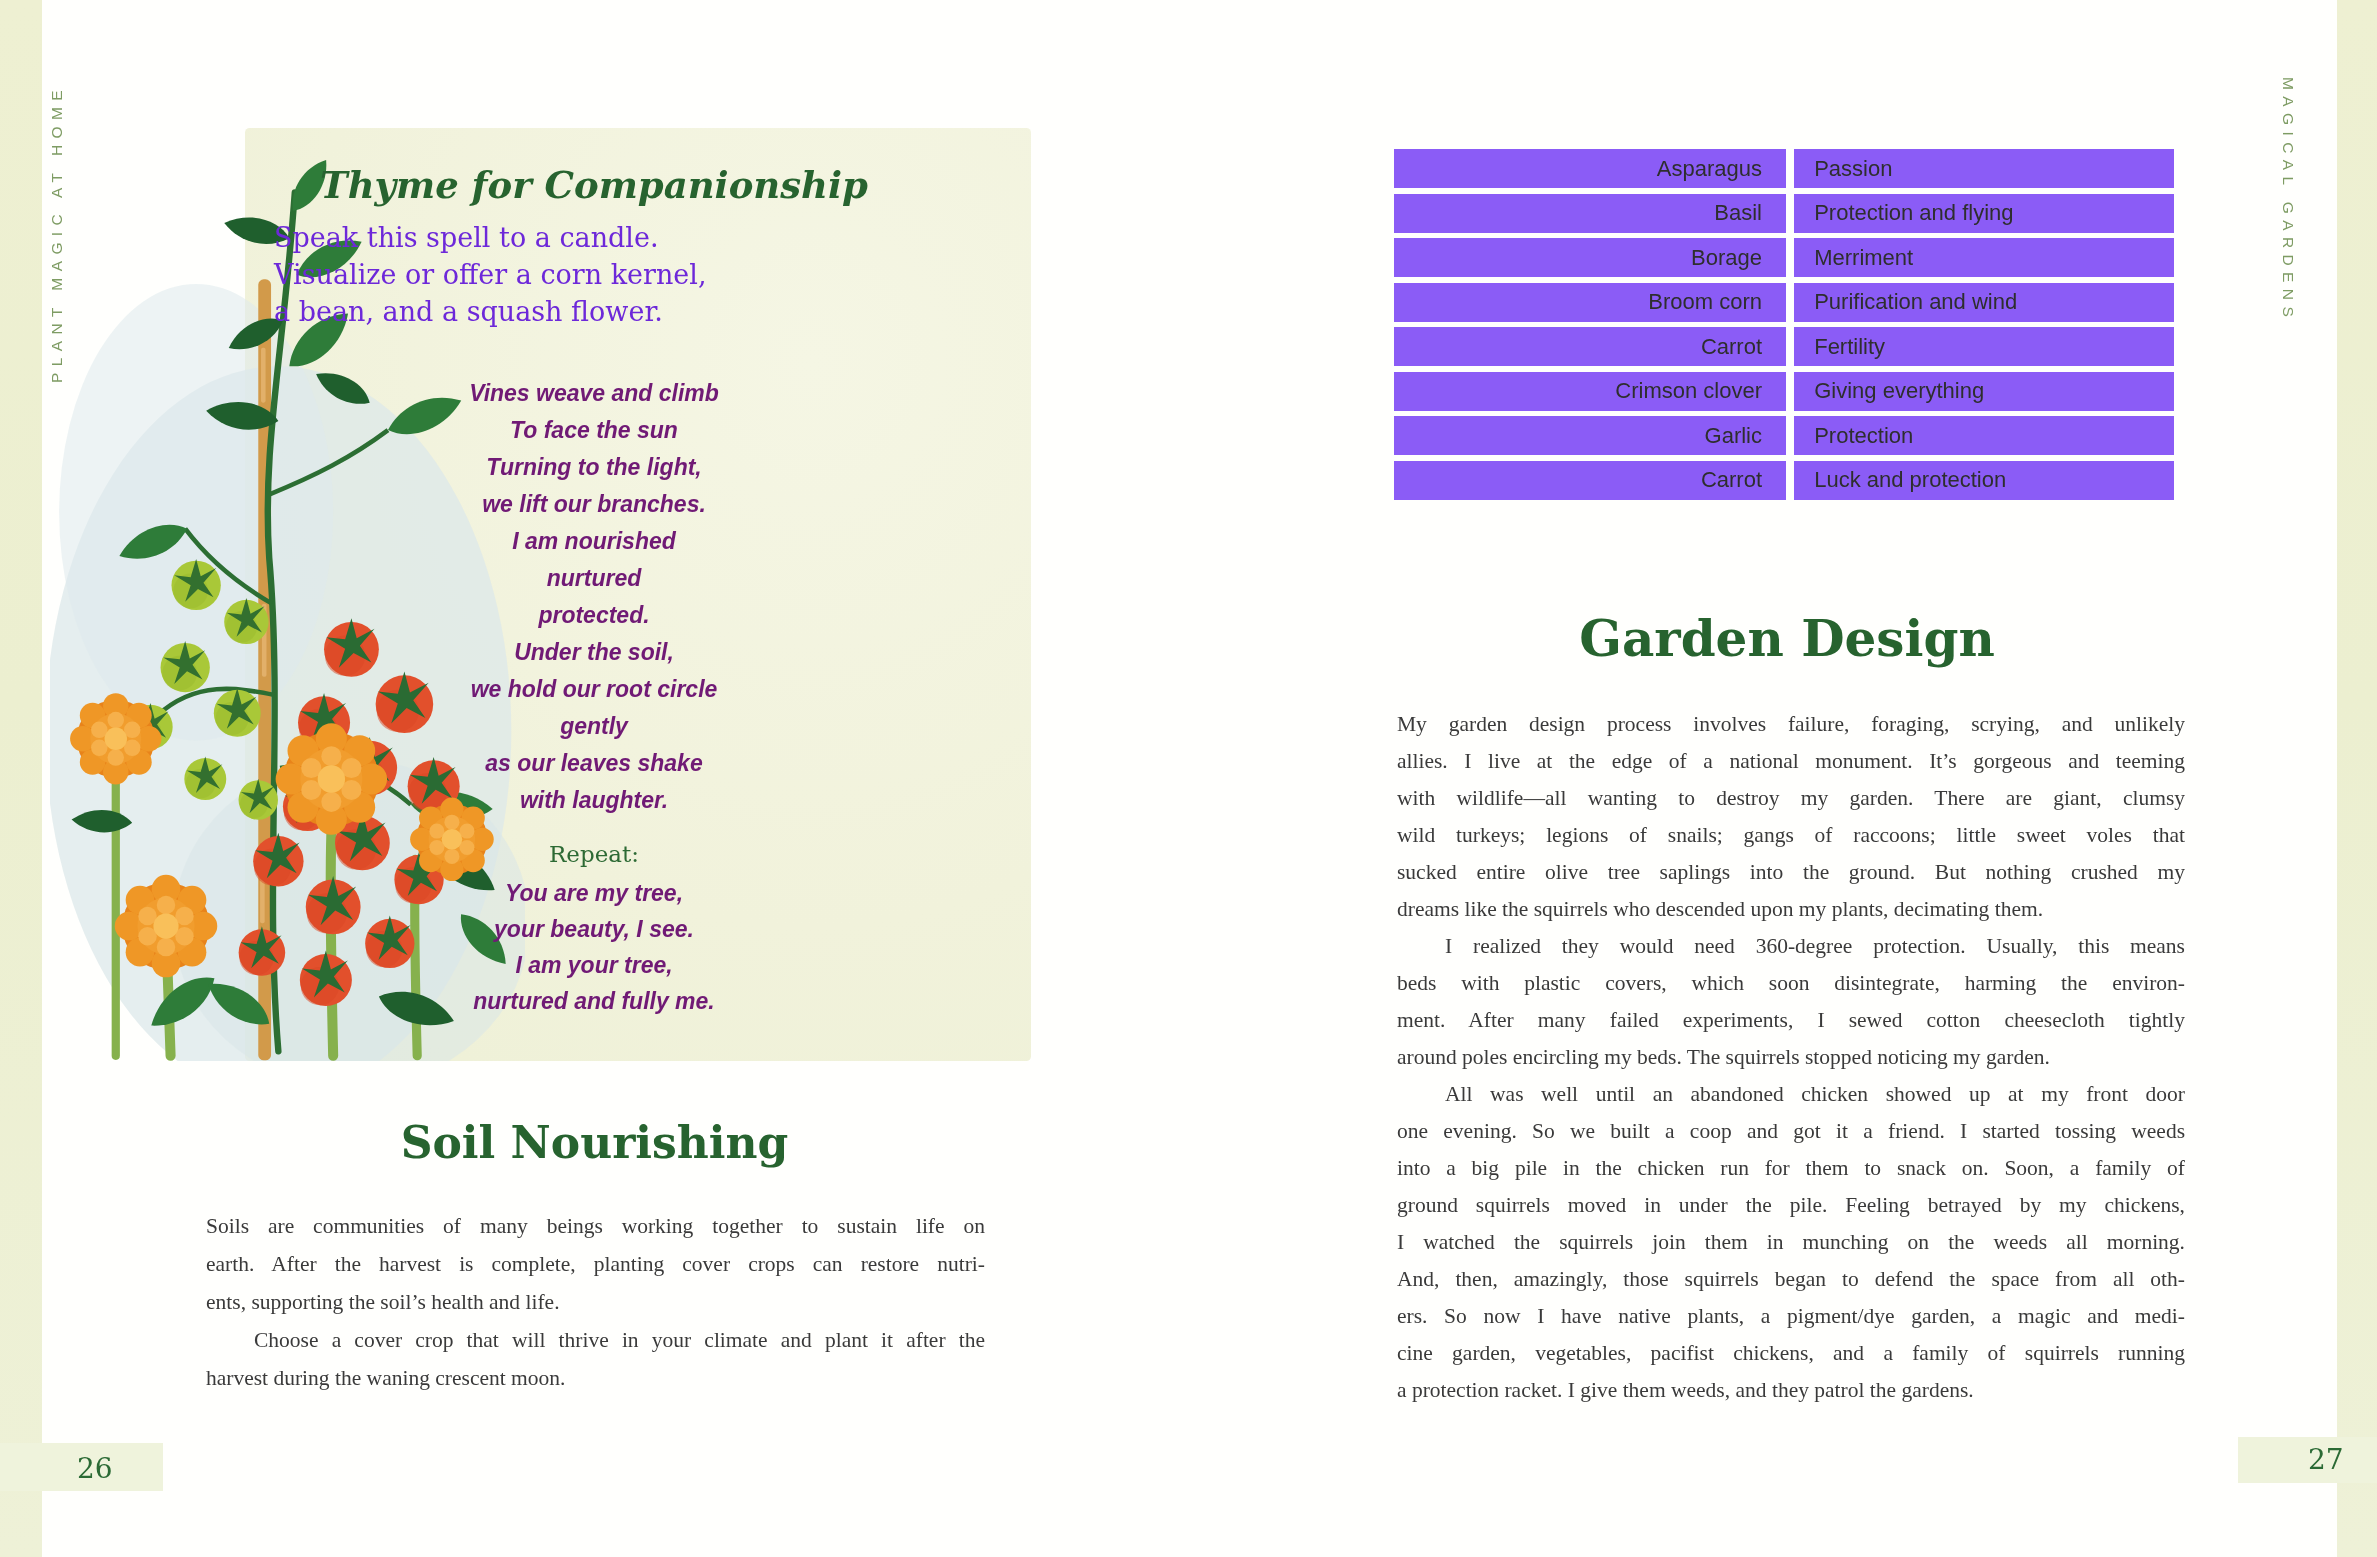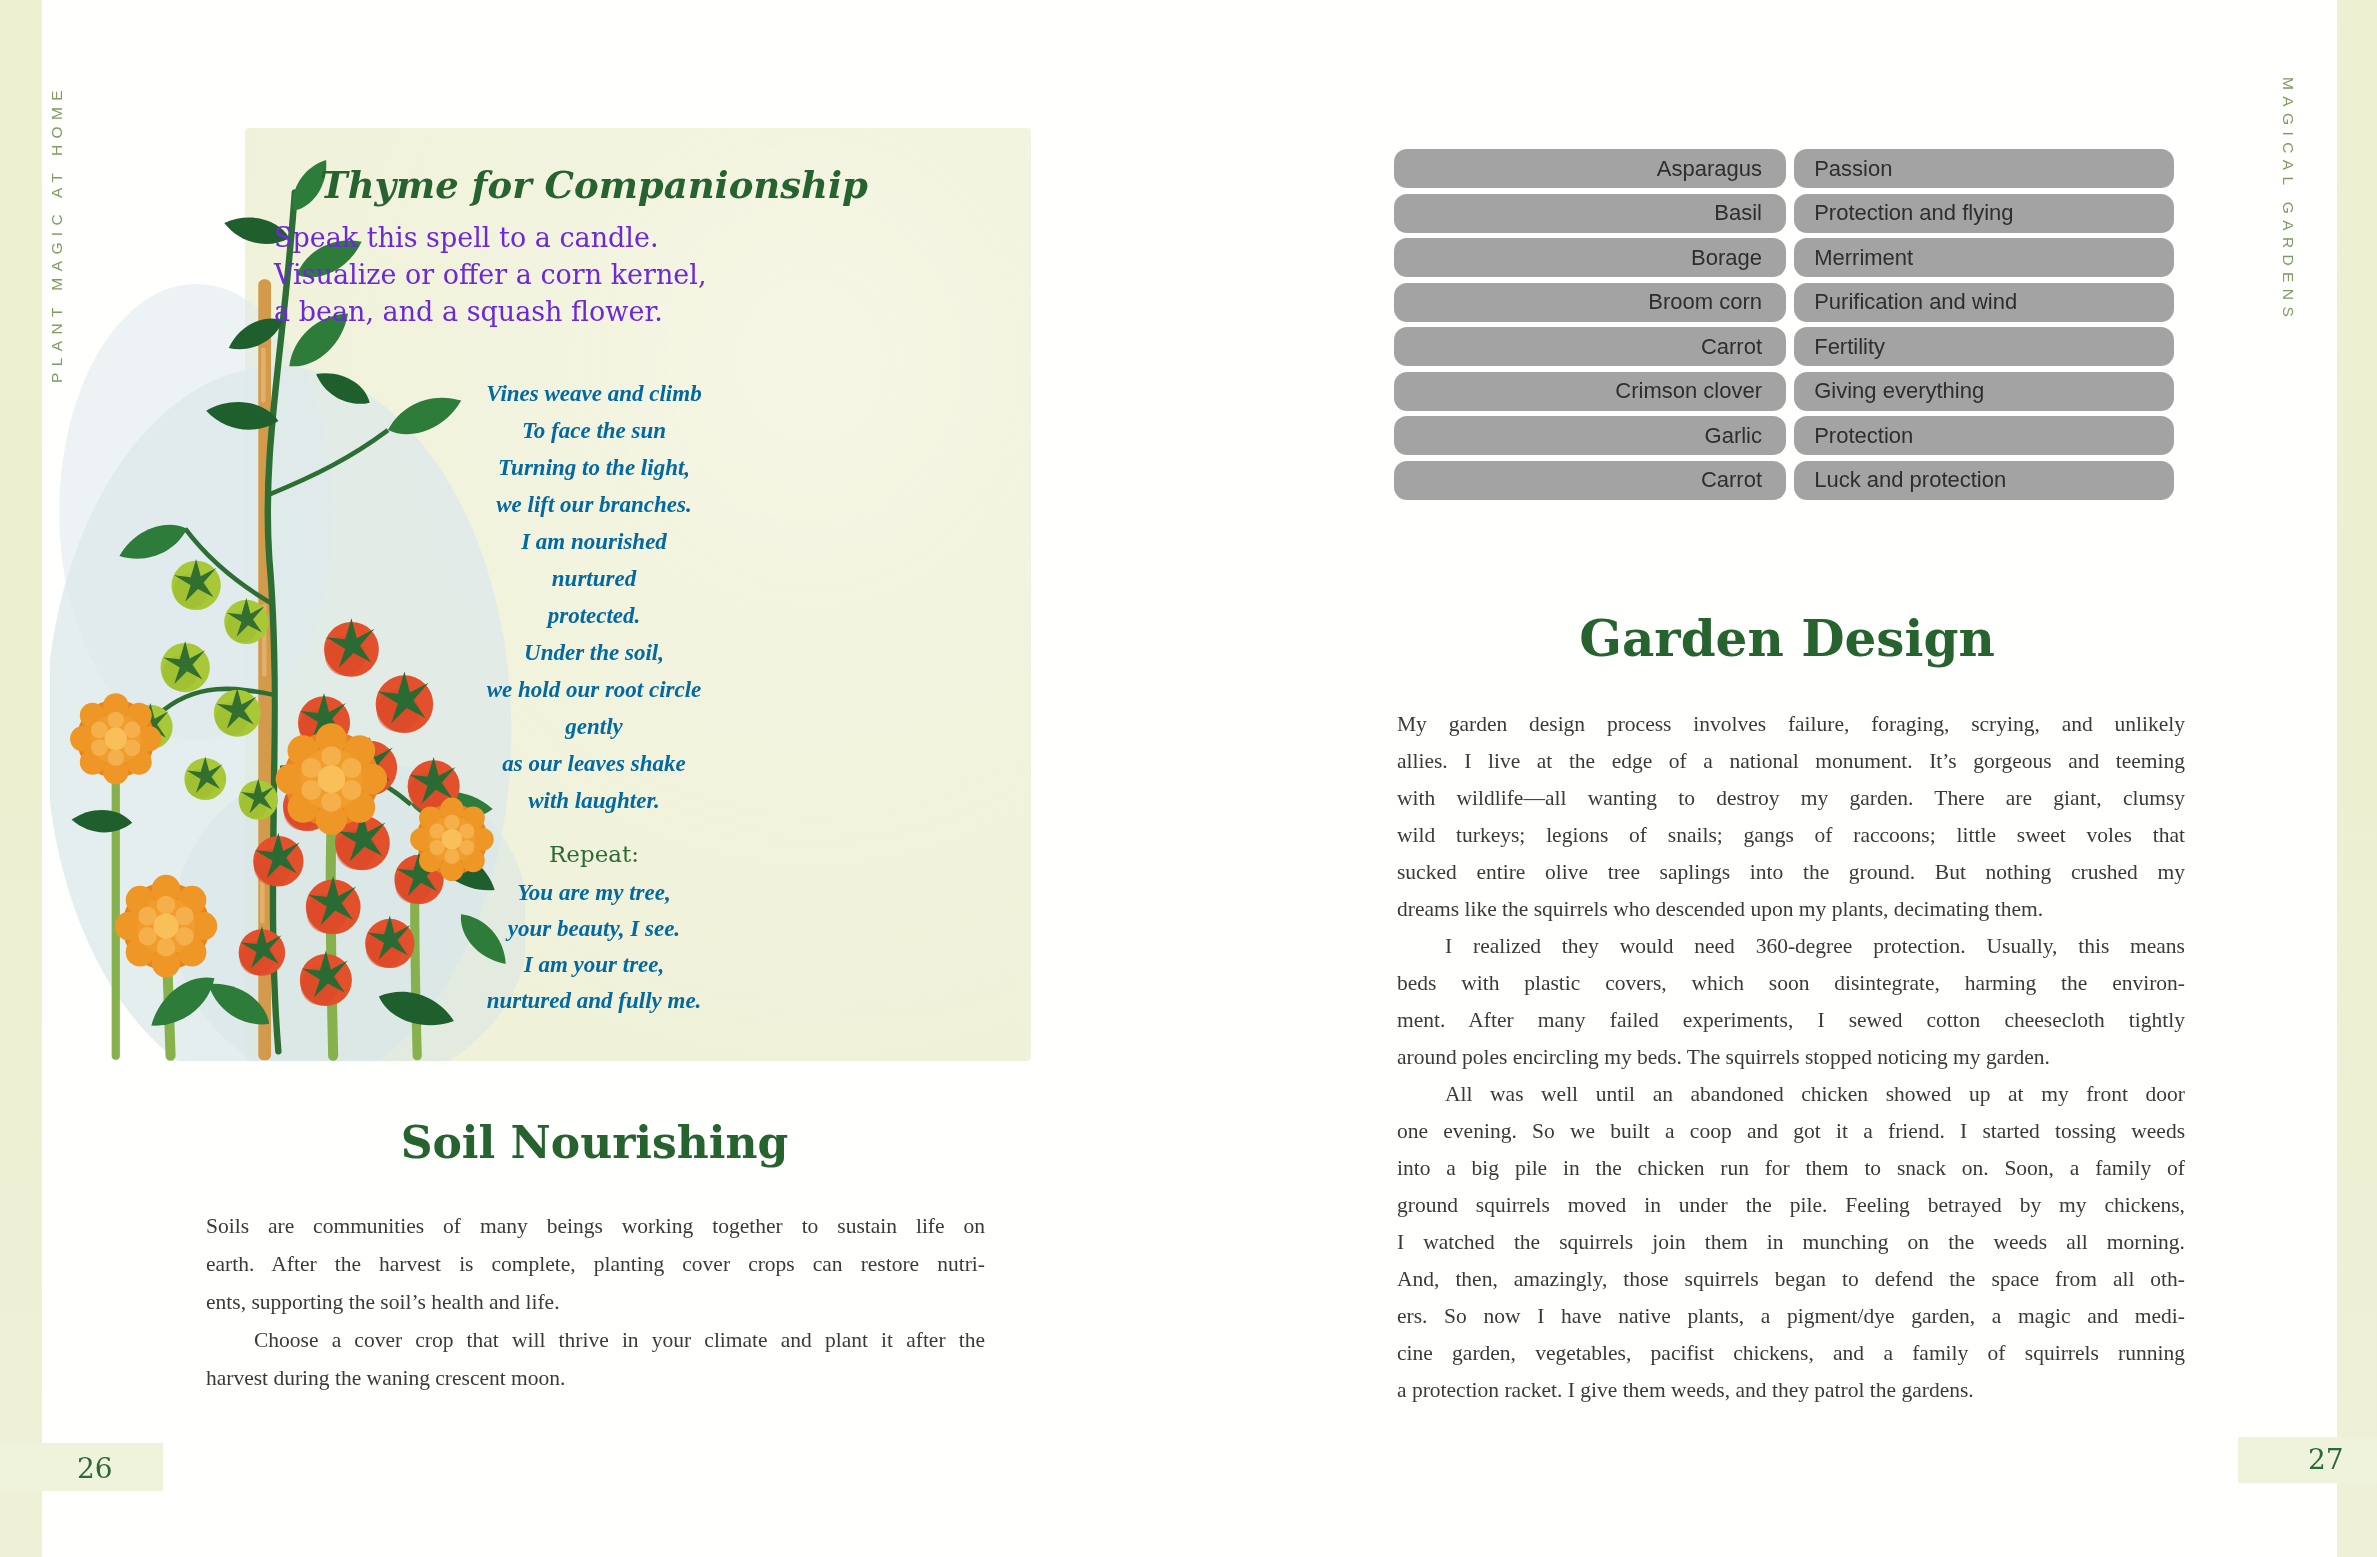--- a/index.html
+++ b/index.html
@@ -31,22 +31,22 @@
     position:absolute;left:274px;top:163px;width:640px;text-align:center;
     font-family:"DejaVu Serif",serif;font-style:italic;font-weight:600;
     font-size:37px;color:#27632f;
   }
   .spell-intro{
     position:absolute;left:274px;top:219px;width:640px;text-align:left;
     font-family:"DejaVu Serif",serif;font-size:27px;line-height:37px;color:#6d28d9;
   }
   .verse{
     position:absolute;left:274px;top:375px;width:640px;text-align:center;
-    font-family:Liberation Serif, serif;font-style:italic;font-weight:bold;
-    font-size:23px;line-height:37px;color:#0369a1;
+    font-family:Liberation Sans, sans-serif;font-style:italic;font-weight:bold;
+    font-size:23px;line-height:37px;color:#701a75;
   }
   .repeat-label{
     position:absolute;left:274px;top:841px;width:640px;text-align:center;
     font-family:"DejaVu Serif",serif;font-size:23px;color:#2d6a34;
   }
   .verse.second{top:875px;line-height:36px;}
   
   .display-heading{
     position:absolute;text-align:center;font-family:"DejaVu Serif",serif;
     font-weight:700;color:#27632f;
@@ -64,21 +64,21 @@
   .garden-body .line{line-height:37px;height:37px;}
   .line.last{text-align-last:left;}
   .line.indent{text-indent:48px;}
   
   .plant-table{
     position:absolute;left:1394px;top:149px;width:780px;
     display:flex;flex-direction:column;gap:5.5px;
     font-family:"Liberation Sans",sans-serif;font-size:22px;color:#2e2e2e;
   }
   .trow{display:flex;gap:8.2px;height:39px;}
-  .tcell{background:#a3a3a3;display:flex;align-items:center;border-radius:13px;}
+  .tcell{background:#8b5cf6;display:flex;align-items:center;}
   .tcell.plant{width:368px;justify-content:flex-end;padding-right:24px;}
   .tcell.meaning{flex:1;padding-left:20px;}
   
   .folio-band{position:absolute;background:#eff3dc;}
   .folio-band.left{left:0;top:1443px;width:163px;height:48px;}
   .folio-band.right{left:2238px;top:1437px;width:140px;height:46px;}
   .pagenum{position:absolute;font-family:"DejaVu Serif",serif;font-size:28px;color:#2b6a35;margin-left:20px;}
   .pagenum.left{left:57px;top:1452px;}
   .pagenum.right{left:2288px;top:1443px;}
 </style>

